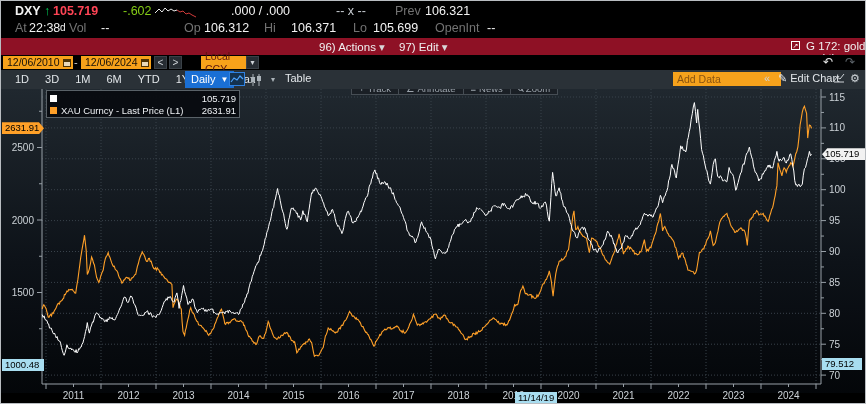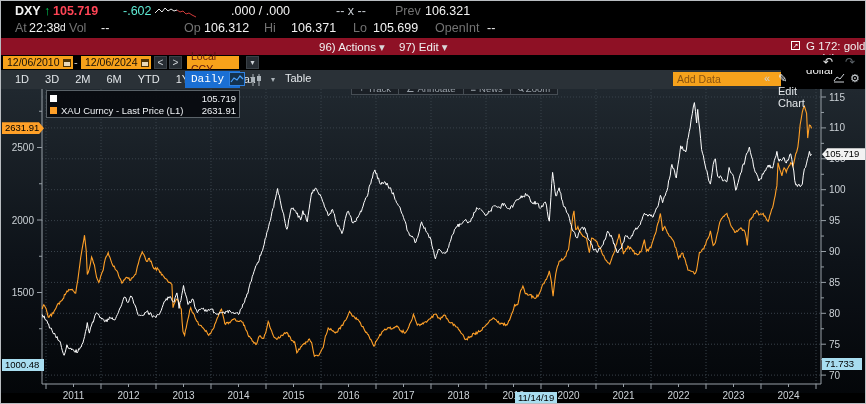--- a/index.html
+++ b/index.html
@@ -5,41 +5,41 @@
   html,body{margin:0;padding:0;background:#222;}
   *{box-sizing:border-box;}
   #app{position:relative;width:866px;height:404px;background:#000;overflow:hidden;
        font-family:"Liberation Sans", sans-serif;border:1px solid #b9bdc1;}
   .abs{position:absolute;}
   
   #ticker{position:absolute;left:0;top:0;width:866px;height:37px;background:#000;z-index:6;font-size:12.5px;border-radius:14px;}
   .amber{color:#737373;}
   .wht{color:#f2f2f2;}
   .red{color:#ff4455;}
-  .dimred{color:#5eead4;}
+  .dimred{color:#84cc16;}
   .grn{color:#00c853;}
   .gry{color:#c9ced3;}
   
   #redbar{position:absolute;left:0;top:37px;width:866px;height:17px;background:#8e1125;z-index:6;font-size:11.5px;color:#f0f0f0;}
   .sec-field{position:absolute;left:2px;top:1px;width:170px;height:15px;background:#f7a21a;color:#1a1a1a;
              font-size:11.5px;font-weight:bold;padding:1px 4px;line-height:13px;}
   
   #daterow{position:absolute;left:0;top:54px;width:866px;height:15px;background:#000;z-index:6;font-size:11px;}
   .date-field{position:absolute;top:1px;height:13px;background:#f7a21a;color:#14100a;padding:0 2px 0 4px;
               font-size:10.5px;line-height:13px;display:flex;align-items:center;gap:3px;}
   .cal{display:inline-block;width:8px;height:8px;border:1px solid #4d3405;background:#e9d9b8;position:relative;}
   .cal:before{content:"";position:absolute;left:0;top:0;width:100%;height:2px;background:#4d3405;}
   .navbtn{position:absolute;top:1px;width:13px;height:13px;background:#262c32;color:#cfd4d8;text-align:center;
           line-height:12px;font-size:10px;border:1px solid #3a4147;}
   
-  #toolbar{position:absolute;left:0;top:69px;width:780px;height:19px;background:#2a3137;z-index:6;font-size:11px;color:#e3e7ea;}
+  #toolbar{position:absolute;left:0;top:69px;width:866px;height:19px;background:#2a3137;z-index:6;font-size:11px;color:#e3e7ea;}
   #range-group{position:absolute;left:6px;top:0;height:19px;display:flex;align-items:center;gap:0;}
   .range-btn{padding:0 8px;line-height:19px;color:#e3e7ea;cursor:default;}
   .daily-btn{position:absolute;left:184px;top:1px;height:17px;background:#1a6fd4;color:#fff;padding:0 6px;
-             line-height:17px;display:flex;align-items:center;gap:5px;font-family:Liberation Mono, monospace;}
+             line-height:17px;display:flex;align-items:center;gap:5px;}
   .icon-btn{position:absolute;top:2px;height:15px;display:flex;align-items:center;justify-content:center;}
   .adddata{position:absolute;left:672px;top:2px;width:108px;height:14px;background:#f6a21c;color:#8a5410;
            font-size:10.5px;line-height:14px;padding:0 4px;}
   
   #chart-svg{position:absolute;left:0;top:0;z-index:1;}
   #badge-layer{position:absolute;left:0;top:0;width:866px;height:404px;z-index:3;pointer-events:none;}
   .badge{position:absolute;font-size:9.5px;line-height:12px;height:12px;color:#000;padding:0 3px;white-space:nowrap;}
   
   #legend{position:absolute;left:45px;top:89px;width:194px;background:rgba(8,11,15,0.93);
           border:1px solid #5a6268;z-index:4;font-size:9.5px;color:#eef1f4;padding:1px 3px;}
@@ -196,21 +196,21 @@
         <text x="787.5" y="398" fill="#ccd2d7" font-size="10" text-anchor="middle">2024</text>
         <line x1="815" y1="383" x2="815" y2="388" stroke="#98a0a7"></line>
       </g>
       <path d="M41.2 308.0L42.0 305.1L42.8 303.8L43.9 305.5L45.0 307.4L46.1 311.5L47.2 316.1L48.0 316.3L48.8 314.6L49.7 313.3L50.5 315.0L51.3 311.9L52.2 312.5L53.0 310.6L53.9 308.8L54.8 307.6L55.7 305.2L56.6 303.1L57.4 302.3L58.3 303.0L59.2 300.5L60.1 300.0L60.9 299.5L61.8 297.9L62.6 297.5L63.4 293.5L64.3 293.6L65.1 291.9L65.9 290.0L66.8 290.6L67.7 288.5L68.5 288.9L69.4 288.5L70.3 288.6L71.2 288.4L72.1 289.6L72.9 290.5L73.8 292.0L74.7 292.2L75.8 284.7L76.9 278.4L77.8 271.3L78.7 264.5L79.7 256.7L80.8 249.8L81.9 243.6L82.7 239.4L83.5 234.2L84.3 241.4L85.2 249.4L86.3 273.4L87.3 271.3L88.4 267.6L89.5 262.3L90.6 256.0L91.6 258.5L92.5 262.1L93.4 263.9L94.5 270.5L95.6 276.3L96.7 279.1L97.8 281.4L98.7 279.3L99.6 275.6L100.4 273.3L101.3 270.9L102.2 269.0L103.3 262.2L104.4 257.4L105.3 255.4L106.2 254.3L107.2 251.6L108.0 254.8L108.9 256.3L109.8 259.1L110.7 261.9L111.6 263.9L112.4 265.6L113.3 265.2L114.2 268.3L115.1 269.2L115.9 269.8L116.8 271.5L117.6 274.6L118.4 276.8L119.3 277.9L120.1 279.7L120.9 282.1L121.8 281.1L122.7 279.0L123.5 278.9L124.4 277.4L125.3 276.3L126.2 276.4L127.1 277.5L127.9 276.9L128.8 279.4L129.7 279.2L130.5 277.0L131.3 277.0L132.2 276.1L133.0 275.0L133.8 273.7L134.7 273.4L135.5 269.7L136.4 265.4L137.3 262.8L138.2 258.9L139.1 256.0L140.2 253.5L141.3 250.9L142.1 252.7L143.0 253.7L143.9 256.0L144.8 259.0L145.6 260.3L146.6 260.2L147.5 257.5L148.4 257.4L149.3 260.6L150.2 260.3L151.0 263.1L151.9 265.7L152.8 267.6L153.7 268.0L154.6 266.7L155.4 269.1L156.3 267.0L157.2 268.3L158.0 269.0L158.8 271.3L159.7 271.2L160.5 273.9L161.3 273.5L162.2 274.8L163.0 275.9L163.9 277.3L164.8 277.8L165.7 278.2L166.6 279.9L167.4 281.2L168.3 281.4L169.2 281.6L170.1 282.6L170.9 283.5L172.0 306.7L173.0 303.3L174.0 301.3L174.9 299.0L175.9 298.0L176.8 298.9L177.7 300.8L178.5 303.6L179.4 306.4L180.3 308.2L181.1 320.6L182.0 330.6L182.8 332.6L183.6 334.3L184.4 329.4L185.2 326.8L186.1 321.8L186.9 318.3L187.8 315.0L188.7 309.4L189.7 306.7L190.5 309.1L191.4 311.7L192.3 311.9L193.2 313.7L194.1 316.9L194.9 318.4L195.8 320.3L196.7 320.6L197.6 323.8L198.4 324.1L199.3 324.4L200.1 324.5L200.9 325.8L201.8 326.7L202.6 327.7L203.4 328.5L204.3 330.3L205.2 329.6L206.0 331.4L206.9 333.4L207.8 334.3L208.7 332.6L209.6 332.7L210.4 330.6L211.3 328.8L212.2 327.8L213.0 326.5L213.8 323.1L214.7 321.6L215.5 319.1L216.3 317.1L217.2 315.4L218.0 312.8L218.8 311.4L219.6 309.3L220.5 308.2L221.3 311.5L222.1 314.9L222.9 318.0L223.8 322.7L224.6 323.3L225.5 321.4L226.4 321.3L227.3 322.6L228.1 321.2L229.0 321.8L229.8 320.5L230.6 319.4L231.5 318.6L232.3 318.5L233.1 317.6L234.0 318.0L234.9 319.6L235.7 320.1L236.6 320.0L237.5 320.5L238.4 320.5L239.3 319.6L240.1 319.9L241.0 321.0L241.9 321.2L242.7 324.4L243.5 324.3L244.4 327.9L245.2 329.4L246.0 330.4L246.9 333.5L247.7 335.6L248.6 335.3L249.5 337.0L250.4 337.6L251.3 340.1L252.1 340.5L253.0 342.2L253.9 341.6L254.8 343.4L255.6 343.0L256.6 340.2L257.5 336.5L258.4 335.0L259.3 334.9L260.2 336.3L261.0 337.2L261.9 337.4L262.8 337.2L263.6 333.7L264.5 332.5L265.3 329.3L266.1 325.6L267.2 320.5L268.0 322.2L268.8 325.8L269.7 328.1L270.5 329.4L271.3 332.1L272.2 334.3L273.0 336.1L273.9 336.8L274.8 337.2L275.7 338.4L276.6 337.9L277.4 336.0L278.3 337.1L279.2 336.4L280.1 334.3L280.9 334.3L281.8 334.6L282.6 333.2L283.4 331.8L284.3 332.5L285.1 331.8L285.9 331.4L286.8 332.6L287.7 335.5L288.5 335.0L289.4 336.5L290.3 339.4L291.1 339.6L292.0 339.9L292.8 341.4L293.6 340.8L294.7 345.6L295.8 351.7L296.8 350.6L297.7 348.0L298.7 348.5L299.7 345.9L300.5 345.6L301.4 343.8L302.3 343.3L303.2 342.3L304.1 343.0L304.9 340.9L305.8 341.0L306.7 340.8L307.6 338.3L308.4 337.9L309.5 340.4L310.6 341.5L311.6 346.7L312.5 351.3L313.4 355.3L314.3 354.6L315.2 354.2L316.0 354.3L316.9 354.8L317.8 354.6L318.7 352.5L319.6 351.2L320.4 349.3L321.3 347.5L322.2 346.6L323.3 340.8L324.4 335.0L325.3 333.5L326.2 330.8L327.2 327.0L328.0 328.0L328.9 328.9L329.8 327.7L330.7 329.1L331.6 329.9L332.4 330.1L333.3 331.2L334.2 331.9L335.1 331.0L335.9 331.4L336.8 330.7L337.6 327.9L338.4 327.1L339.3 327.8L340.1 325.0L340.9 324.1L341.8 324.3L342.7 321.7L343.5 319.9L344.4 319.5L345.3 318.3L346.1 316.6L347.0 314.3L347.8 312.1L348.6 310.4L349.4 312.0L350.2 312.6L351.1 314.8L351.9 315.4L352.7 314.9L353.5 316.2L354.4 317.7L355.2 316.8L356.0 318.6L356.9 318.3L357.7 319.5L358.6 320.6L359.5 322.1L360.4 324.9L361.3 325.6L362.1 325.6L363.0 328.1L363.9 329.9L364.8 331.4L365.6 331.4L366.5 333.1L367.3 333.7L368.1 335.4L369.0 338.1L369.8 338.5L370.6 340.1L371.7 342.7L372.8 345.1L373.7 344.8L374.6 340.8L375.4 339.9L376.3 338.5L377.2 337.2L378.0 335.7L378.8 333.6L379.7 334.2L380.5 332.2L381.3 330.4L382.2 329.9L383.0 329.2L383.9 328.0L384.8 328.9L385.7 328.6L386.6 327.0L387.4 326.6L388.3 327.1L389.2 326.2L390.1 328.3L390.9 327.8L391.8 327.7L392.6 326.6L393.4 326.9L394.3 325.6L395.1 325.9L395.9 324.9L396.8 325.8L397.7 326.5L398.5 328.6L399.4 330.0L400.3 329.9L401.2 331.5L402.1 329.4L402.9 331.4L403.8 332.3L404.7 331.4L405.5 330.2L406.3 329.0L407.2 327.2L408.0 325.2L408.8 322.8L409.7 321.2L410.6 319.6L411.5 317.2L412.4 313.3L413.4 315.7L414.3 318.7L415.3 321.4L416.3 324.1L417.1 323.0L418.0 323.2L418.9 324.6L419.8 323.3L420.6 323.4L421.5 322.1L422.3 322.9L423.1 321.3L424.0 321.0L424.8 320.6L425.6 321.2L426.5 319.9L427.4 319.0L428.2 318.0L429.1 317.9L430.0 316.9L430.9 315.3L431.8 316.3L432.6 313.6L433.5 313.3L434.4 313.3L435.2 313.2L436.0 314.5L436.9 316.8L437.7 316.7L438.5 317.1L439.4 318.3L440.2 316.2L441.1 316.5L442.0 315.2L442.9 314.1L443.8 314.0L444.6 314.8L445.5 317.8L446.4 317.8L447.3 319.6L448.1 321.2L449.0 321.7L449.8 321.9L450.6 321.6L451.5 321.9L452.3 324.3L453.1 323.4L454.0 324.4L454.9 325.7L455.7 326.0L456.6 326.2L457.5 328.5L458.4 329.2L459.3 330.6L460.1 332.2L461.0 332.9L461.9 333.5L462.8 335.4L463.7 338.1L464.7 338.6L465.5 337.9L466.4 338.7L467.3 335.7L468.2 336.6L469.1 335.7L469.9 335.9L470.8 335.5L471.7 332.7L472.6 332.1L473.4 332.8L474.3 333.4L475.1 331.2L475.9 332.8L476.8 331.4L477.6 329.8L478.4 330.6L479.3 330.4L480.2 329.4L481.0 329.1L481.9 326.5L482.8 326.3L483.7 325.7L484.6 324.7L485.4 323.4L486.3 323.1L487.2 321.9L488.0 320.7L488.8 319.3L489.7 319.2L490.5 318.4L491.3 318.1L492.2 316.9L493.0 317.2L493.9 318.3L494.8 318.5L495.7 319.8L496.6 321.2L497.4 320.5L498.3 322.9L499.2 323.1L500.1 322.1L500.9 322.7L501.8 322.2L502.6 324.0L503.4 322.4L504.3 324.5L505.1 323.7L505.9 324.1L506.8 322.6L507.7 319.8L508.5 319.3L509.4 316.7L510.3 314.0L511.1 311.9L512.0 310.0L512.8 307.2L513.6 303.8L514.4 304.8L515.2 303.6L516.1 303.8L516.9 303.1L517.8 298.9L518.7 293.4L519.7 289.3L520.8 288.0L521.9 285.0L523.0 288.0L524.1 292.2L524.9 292.8L525.8 292.4L526.7 294.1L527.6 294.2L528.4 293.7L529.3 293.5L530.1 293.6L530.9 296.8L531.8 295.1L532.6 296.2L533.4 297.3L534.3 297.5L535.2 296.8L536.0 293.9L536.9 295.6L537.8 293.7L538.7 291.8L539.6 289.9L540.4 287.3L541.3 284.2L542.2 282.8L543.0 282.8L543.8 280.6L544.7 278.6L545.5 278.4L546.4 275.7L547.3 273.8L548.3 269.8L549.4 275.1L550.5 281.4L551.3 289.2L552.1 295.1L553.0 286.9L553.9 279.2L554.8 272.6L555.7 268.4L556.5 265.2L557.3 263.8L558.1 260.3L559.0 259.9L559.8 259.9L560.6 257.8L561.5 259.0L562.3 258.3L563.1 257.4L564.0 255.9L564.9 255.2L565.7 251.3L566.6 249.7L567.5 248.7L568.6 239.9L569.7 232.8L570.8 223.6L571.9 214.6L573.0 209.9L573.8 219.7L574.7 228.4L575.8 228.0L576.9 225.5L577.7 228.3L578.6 230.1L579.5 231.4L580.4 233.2L581.3 234.2L582.1 235.5L583.0 235.4L583.9 236.5L584.8 236.7L585.6 237.8L586.6 243.2L587.5 247.6L588.4 251.6L589.5 244.2L590.6 237.1L591.5 237.2L592.4 237.7L593.2 238.8L594.1 239.1L595.0 240.0L595.9 240.7L596.8 243.5L597.6 245.5L598.5 246.0L599.4 247.3L600.2 249.3L601.0 252.0L601.9 254.1L602.7 254.4L603.5 256.6L604.4 258.9L605.2 259.3L606.1 260.6L607.0 261.8L607.9 262.1L608.8 263.2L609.6 260.9L610.5 258.3L611.4 255.3L612.3 253.6L613.1 251.6L614.0 249.7L614.8 244.5L615.6 243.2L616.5 239.0L617.3 237.2L618.1 232.8L619.0 237.2L619.9 242.1L620.7 244.0L621.6 248.0L622.5 253.1L623.4 250.4L624.3 250.3L625.1 247.6L626.0 247.8L626.9 245.1L627.7 245.7L628.5 247.9L629.4 246.4L630.2 247.4L631.0 248.2L631.9 250.2L632.7 249.7L633.6 252.9L634.5 252.4L635.4 252.8L636.3 253.8L637.1 253.6L638.0 253.0L638.9 250.6L639.8 251.1L640.6 249.4L641.6 245.2L642.5 242.0L643.4 238.6L644.5 245.6L645.6 250.2L646.5 248.6L647.4 249.8L648.2 247.5L649.1 246.2L650.0 246.6L650.9 242.8L651.8 240.1L652.6 237.8L653.5 234.4L654.4 232.8L655.2 230.2L656.0 225.3L656.9 222.3L657.7 220.5L658.5 216.2L659.4 212.5L660.5 220.0L661.6 229.9L662.7 226.7L663.8 225.5L664.6 227.5L665.5 229.3L666.4 232.0L667.3 232.9L668.1 234.9L669.0 235.4L669.8 236.2L670.6 237.4L671.5 238.7L672.3 239.7L673.1 241.5L674.0 245.9L674.9 246.7L675.7 249.9L676.6 254.2L677.5 257.4L678.4 255.1L679.3 256.0L680.1 253.2L681.0 252.1L681.9 252.3L682.7 256.1L683.5 256.8L684.4 259.6L685.2 263.0L686.0 265.0L686.9 269.0L687.7 269.2L688.6 269.3L689.5 270.0L690.4 270.2L691.3 270.5L692.3 270.8L693.4 272.9L694.5 272.2L695.6 269.0L696.6 263.0L697.5 257.4L698.4 251.6L699.3 251.5L700.2 250.5L701.0 248.9L701.9 247.8L702.8 248.0L703.7 244.6L704.6 243.9L705.4 240.2L706.3 238.3L707.2 237.1L708.3 234.6L709.4 229.9L710.3 234.4L711.2 239.8L712.2 244.4L713.3 243.5L714.4 241.5L715.2 237.6L716.1 233.3L717.0 230.2L717.9 225.2L718.8 221.2L719.6 219.6L720.5 217.7L721.4 216.9L722.3 215.3L723.1 215.4L724.1 213.8L725.0 213.1L725.9 212.5L726.8 216.0L727.7 217.1L728.5 219.8L729.4 223.4L730.3 225.5L731.2 226.6L732.1 228.2L732.9 229.1L733.8 231.4L734.7 231.3L735.5 229.9L736.3 230.5L737.2 229.4L738.0 228.3L738.8 227.9L739.7 227.0L740.5 227.3L741.4 229.3L742.3 229.1L743.2 229.2L744.1 231.3L745.2 236.7L746.3 244.4L747.3 231.4L748.4 219.7L749.3 218.0L750.1 218.1L750.9 216.4L751.8 216.0L752.6 213.4L753.4 212.5L754.5 212.3L755.6 209.6L756.7 210.6L757.8 213.9L758.7 213.5L759.6 212.8L760.4 213.3L761.3 213.2L762.2 212.5L763.0 215.1L763.8 214.9L764.7 216.5L765.5 218.4L766.3 219.6L767.2 220.4L768.0 218.0L768.9 214.2L769.8 211.6L770.7 208.2L771.6 206.7L772.4 203.3L773.3 198.3L774.2 194.6L775.1 188.6L775.9 184.9L777.0 161.7L778.0 165.3L779.0 168.9L779.9 171.3L780.9 174.8L782.0 169.6L783.1 166.8L784.2 168.2L785.3 171.2L786.2 168.0L787.1 166.7L787.9 165.0L788.8 164.1L789.7 161.7L790.8 162.7L791.9 165.3L792.8 162.0L793.7 157.7L794.7 153.0L795.8 150.5L796.9 145.8L798.0 136.1L799.1 124.0L800.2 117.8L801.3 111.0L802.3 107.4L803.4 105.2L804.5 108.9L805.6 112.4L806.7 137.1L807.6 129.8L808.4 124.0L809.5 124.6L810.6 127.4" fill="none" stroke="#ffa028" stroke-width="1.1"></path>
       <path d="M41.2 313.5L42.1 316.4L43.1 314.8L44.0 318.5L45.0 319.1L45.9 319.5L46.8 322.6L47.6 322.9L48.5 327.1L49.4 327.1L50.2 327.0L51.0 329.3L51.9 331.8L52.7 333.1L53.5 332.1L54.4 334.5L55.2 336.9L56.1 335.5L57.0 339.1L57.9 340.0L58.8 340.1L59.6 342.1L60.5 346.5L61.4 349.8L62.3 352.6L63.1 354.3L64.1 351.6L65.0 348.1L65.9 343.8L67.0 346.8L68.1 347.5L69.0 347.7L69.9 347.1L70.7 349.0L71.6 348.1L72.5 348.8L73.4 350.8L74.3 351.3L75.1 348.6L76.0 352.0L76.9 350.6L77.7 347.6L78.5 348.3L79.4 346.2L80.2 346.0L81.0 343.2L81.9 342.0L82.7 338.8L83.6 335.6L84.5 330.7L85.4 327.5L86.3 321.6L87.3 327.8L88.4 332.1L89.5 326.9L90.6 324.0L91.5 320.9L92.3 321.2L93.1 317.9L94.0 314.3L94.8 312.9L95.6 311.7L96.5 312.9L97.4 313.0L98.2 314.7L99.1 316.9L100.0 316.6L100.9 318.3L101.8 317.5L102.6 318.3L103.5 320.7L104.4 320.3L105.2 318.6L106.0 320.8L106.9 317.8L107.7 318.9L108.5 316.0L109.4 316.6L110.2 317.8L111.1 316.5L112.0 318.8L112.9 318.4L113.8 319.1L114.6 317.6L115.5 315.3L116.4 313.5L117.3 311.8L118.1 309.2L119.0 307.0L119.8 305.9L120.6 303.8L121.5 300.8L122.3 298.2L123.1 296.2L124.0 296.2L124.9 296.9L125.7 300.3L126.6 301.5L127.5 301.2L128.6 297.5L129.7 295.0L130.8 295.7L131.9 298.7L132.7 302.2L133.5 303.3L134.4 305.0L135.2 307.2L136.0 310.6L136.9 313.5L137.7 314.5L138.6 313.9L139.5 314.9L140.4 313.9L141.3 314.8L142.1 314.0L143.0 314.2L143.9 311.5L144.8 311.7L145.6 310.4L146.5 309.7L147.3 312.0L148.1 313.8L149.0 311.9L149.8 311.8L150.6 314.2L151.5 316.3L152.4 314.8L153.2 314.9L154.1 315.8L155.0 316.6L155.9 314.0L156.8 313.2L157.6 314.1L158.5 313.1L159.4 311.1L160.3 309.2L161.2 306.4L162.2 303.6L163.3 300.4L164.4 299.9L165.2 297.6L166.1 299.2L167.0 295.8L167.9 297.2L168.8 295.6L169.6 295.8L170.5 298.3L171.4 300.2L172.3 300.8L173.1 301.2L174.1 296.6L175.0 294.1L175.9 291.9L177.0 298.6L178.1 307.4L179.0 301.5L179.9 299.5L180.7 294.4L181.6 289.7L182.5 284.5L183.6 290.4L184.7 293.8L185.8 297.1L186.9 303.6L187.7 302.9L188.5 300.3L189.4 302.0L190.2 300.9L191.0 298.2L191.9 298.1L192.7 299.9L193.6 305.1L194.5 308.0L195.4 308.4L196.3 311.7L197.1 310.3L198.0 308.3L198.9 308.9L199.8 307.8L200.6 307.4L201.5 307.7L202.3 307.1L203.1 308.9L204.0 310.4L204.8 308.5L205.6 310.4L206.5 310.2L207.4 308.2L208.2 309.3L209.1 308.7L210.0 308.0L210.9 308.2L211.8 308.0L212.6 311.9L213.5 311.5L214.4 312.3L215.2 313.2L216.0 313.0L216.9 313.1L217.7 313.4L218.5 311.3L219.4 311.7L220.2 311.9L221.1 311.4L222.0 311.3L222.9 311.0L223.8 312.9L224.6 310.4L225.5 310.5L226.4 309.6L227.3 311.8L228.1 309.2L229.0 309.8L229.8 311.2L230.6 311.8L231.5 311.6L232.3 311.4L233.1 312.9L234.0 311.8L234.9 312.5L235.7 311.6L236.6 311.6L237.5 313.5L238.4 312.7L239.3 308.5L240.1 307.8L241.0 306.9L241.9 303.0L242.7 302.6L243.5 301.3L244.4 296.8L245.2 296.6L246.0 292.8L246.9 292.5L247.7 288.1L248.6 284.2L249.5 281.3L250.4 280.1L251.3 275.2L252.1 273.6L253.0 270.5L253.9 268.0L254.8 264.7L255.6 264.1L256.5 261.6L257.3 261.6L258.1 259.4L259.0 254.0L259.8 254.3L260.6 251.1L261.5 249.7L262.4 246.1L263.2 243.3L264.1 237.9L265.0 236.3L265.9 231.2L266.8 229.3L267.6 225.7L268.5 221.6L269.4 219.6L270.2 215.5L271.0 210.7L271.9 207.5L272.7 206.5L273.5 200.2L274.4 198.0L275.5 192.5L276.6 187.5L277.4 193.0L278.3 194.2L279.2 199.4L280.1 204.1L280.9 207.9L281.8 210.9L282.6 212.8L283.4 217.9L284.3 222.5L285.1 226.4L285.9 228.3L286.8 225.6L287.7 218.7L288.5 216.2L289.4 210.9L290.3 207.2L291.2 207.8L292.1 206.8L292.9 209.2L293.8 209.1L294.7 210.3L295.5 212.6L296.3 212.0L297.2 216.4L298.0 214.8L298.8 216.4L299.7 219.0L300.8 215.3L301.9 209.7L302.7 213.5L303.6 213.1L304.5 214.6L305.4 218.9L306.3 220.8L307.1 214.5L308.0 208.8L308.9 202.6L309.8 196.8L310.6 191.8L311.5 192.2L312.3 188.8L313.1 190.1L314.0 187.5L314.8 187.1L315.6 188.1L316.5 190.4L317.4 191.9L318.2 193.8L319.1 193.4L320.0 195.5L320.9 197.9L321.8 200.8L322.6 202.1L323.5 205.9L324.4 207.2L325.3 209.9L326.2 210.4L327.2 214.7L328.0 214.3L328.9 212.4L329.8 212.5L330.7 208.9L331.6 208.5L332.4 211.8L333.3 212.7L334.2 217.7L335.1 221.3L335.9 223.3L336.8 225.4L337.6 224.6L338.4 226.6L339.3 229.0L340.1 229.8L340.9 232.6L341.8 230.2L342.7 226.7L343.5 221.0L344.4 217.5L345.3 214.0L346.4 210.7L347.5 210.3L348.4 213.6L349.3 214.6L350.1 216.3L351.0 221.0L351.9 222.1L352.7 221.6L353.5 220.0L354.4 221.0L355.2 219.5L356.0 216.5L356.9 216.5L357.7 214.6L358.6 213.0L359.5 210.0L360.4 210.7L361.3 207.2L362.1 205.1L363.0 201.5L363.9 199.5L364.8 196.7L365.6 196.1L366.5 194.9L367.3 191.5L368.1 185.9L369.0 183.4L369.8 182.8L370.6 178.2L371.4 177.0L372.3 171.9L373.1 170.7L373.9 168.9L374.8 172.7L375.7 172.1L376.6 177.7L377.6 177.0L378.5 181.6L379.4 183.1L380.2 183.3L381.0 181.1L381.9 182.6L382.7 182.4L383.5 180.6L384.4 181.3L385.2 184.1L386.1 182.1L387.0 184.7L387.9 187.6L388.8 186.8L389.6 186.8L390.5 190.3L391.4 193.1L392.3 191.7L393.1 194.9L394.0 198.4L394.8 199.5L395.6 201.8L396.5 202.8L397.3 204.4L398.1 205.4L399.0 206.2L399.9 209.9L400.7 212.2L401.6 213.6L402.5 216.5L403.4 219.3L404.3 220.7L405.1 223.3L406.0 229.0L406.9 230.7L407.7 231.4L408.5 234.4L409.4 234.4L410.2 235.7L411.0 234.9L411.9 236.3L413.0 237.5L414.1 241.8L414.9 241.2L415.8 237.7L416.7 236.3L417.6 233.0L418.4 230.1L419.5 224.0L420.6 220.8L421.5 224.1L422.3 225.0L423.1 227.6L424.0 226.6L424.8 229.9L425.6 231.3L426.5 232.0L427.4 233.9L428.2 236.9L429.1 236.1L430.0 238.8L430.9 244.3L431.8 247.9L432.6 249.6L433.5 255.4L434.4 257.9L435.3 254.4L436.2 252.4L437.2 248.6L438.0 248.2L438.9 248.8L439.8 249.8L440.7 251.1L441.6 252.4L442.4 251.7L443.3 252.0L444.2 252.5L445.1 250.7L445.9 251.1L446.8 247.5L447.6 246.5L448.4 242.4L449.3 240.6L450.1 238.0L450.9 234.4L451.8 233.6L452.7 232.0L453.5 228.3L454.4 227.7L455.3 225.8L456.2 225.6L457.1 223.0L457.9 225.8L458.8 222.6L459.7 223.3L460.5 223.0L461.3 222.5L462.2 220.8L463.0 219.8L463.8 219.4L464.7 218.4L465.8 220.4L466.9 222.1L467.7 220.9L468.6 220.7L469.5 220.7L470.4 217.3L471.3 217.1L472.1 215.3L473.0 211.2L473.9 211.4L474.8 210.2L475.6 206.6L476.5 207.4L477.3 208.3L478.1 207.7L479.0 207.6L479.8 208.4L480.6 209.1L481.5 210.2L482.4 211.5L483.2 212.1L484.1 214.0L485.0 214.7L485.9 213.1L486.8 213.0L487.6 210.2L488.5 210.9L489.4 209.7L490.2 210.4L491.0 206.3L491.9 205.6L492.7 204.7L493.5 204.8L494.4 204.8L495.2 205.4L496.1 206.1L497.0 206.2L497.9 205.8L498.8 206.6L499.6 207.5L500.5 204.1L501.4 202.2L502.3 204.6L503.1 202.3L504.0 203.6L504.8 205.1L505.6 206.7L506.5 207.4L507.3 207.4L508.1 207.9L509.0 208.1L509.9 205.2L510.7 204.4L511.6 206.4L512.5 204.1L513.4 201.8L514.3 200.5L515.1 199.0L516.0 198.8L516.9 198.6L517.7 198.6L518.5 197.1L519.4 197.2L520.2 194.7L521.0 196.8L521.9 194.9L522.7 195.5L523.6 196.0L524.5 192.4L525.4 194.4L526.3 193.6L527.1 195.2L528.0 195.1L528.9 197.8L529.8 201.0L530.6 201.1L531.5 202.6L532.3 201.7L533.1 203.2L534.0 200.2L534.8 203.3L535.6 202.3L536.5 202.3L537.4 202.6L538.2 206.5L539.1 207.5L540.0 206.6L540.9 204.5L541.8 205.7L542.6 202.6L543.5 201.4L544.4 201.1L545.4 204.1L546.3 210.7L547.3 216.9L548.3 220.2L549.1 208.6L549.9 196.7L550.7 182.5L551.6 171.4L552.4 177.3L553.2 183.4L554.0 190.5L554.8 194.9L555.7 194.7L556.5 190.2L557.3 189.6L558.1 186.8L559.0 191.1L559.8 192.2L560.6 198.2L561.5 200.2L562.3 204.4L563.1 206.0L564.0 205.9L564.9 208.5L565.7 211.6L566.6 212.3L567.5 214.0L568.4 217.3L569.3 221.7L570.1 223.6L571.0 228.0L571.9 230.1L572.9 230.4L573.8 231.8L574.8 235.9L575.8 236.9L576.6 236.7L577.4 232.9L578.2 231.1L579.1 228.9L579.9 227.7L580.8 226.4L581.7 226.2L582.6 228.7L583.4 226.4L584.3 227.9L585.1 232.3L585.9 232.1L586.8 236.8L587.6 238.8L588.4 239.4L589.3 240.0L590.2 243.2L591.0 243.5L591.9 247.7L592.8 249.3L593.7 248.4L594.6 248.0L595.4 249.9L596.3 251.5L597.2 249.9L598.0 247.2L598.8 248.1L599.7 246.9L600.5 245.8L601.3 244.3L602.2 243.7L603.0 239.4L603.9 239.1L604.8 236.9L605.7 232.8L606.6 230.1L607.4 231.1L608.3 232.7L609.2 235.4L610.1 234.1L610.9 236.3L611.8 238.7L612.6 242.9L613.4 242.7L614.3 247.2L615.1 247.4L615.9 251.1L616.8 252.0L617.7 249.2L618.5 248.9L619.4 247.4L620.3 247.4L621.2 243.8L622.1 241.6L622.9 241.0L623.8 235.8L624.7 234.4L625.5 235.4L626.3 234.9L627.2 236.8L628.0 237.3L628.8 238.1L629.7 236.9L630.5 234.6L631.4 234.9L632.3 231.8L633.2 229.4L634.1 228.9L634.9 226.8L635.8 228.3L636.7 227.1L637.6 225.2L638.4 224.5L639.3 223.7L640.1 219.9L640.9 219.1L641.8 215.6L642.6 214.1L643.4 212.2L644.3 213.6L645.2 213.5L646.0 213.6L646.9 215.2L647.8 214.0L648.7 213.0L649.6 215.1L650.4 213.8L651.3 216.1L652.2 215.9L653.0 212.9L653.8 211.8L654.7 209.1L655.5 207.0L656.3 206.6L657.2 204.8L658.3 199.3L659.4 194.3L660.5 196.9L661.6 201.7L662.4 198.6L663.3 195.4L664.2 194.8L665.1 191.4L665.9 189.9L666.8 186.5L667.6 179.8L668.4 177.9L669.3 174.1L670.1 166.7L670.9 163.4L671.8 167.4L672.7 167.3L673.5 170.0L674.4 174.7L675.3 177.0L676.2 169.4L677.1 163.1L677.9 158.7L678.8 151.9L679.7 144.8L680.5 147.6L681.3 145.6L682.2 149.2L683.0 149.6L683.8 149.2L684.7 151.0L685.5 148.0L686.4 139.6L687.3 136.3L688.2 130.8L689.1 126.9L690.2 118.4L691.3 112.7L692.3 106.0L693.4 101.6L694.5 110.4L695.6 122.0L696.7 108.4L697.7 119.9L698.7 128.0L699.6 137.6L700.6 148.5L701.5 152.2L702.4 154.9L703.2 159.7L704.1 164.0L705.0 168.3L705.9 169.8L706.8 174.5L707.6 179.1L708.5 181.4L709.4 183.1L710.3 177.5L711.2 171.3L712.2 163.4L713.3 159.4L714.4 157.8L715.5 167.9L716.6 175.1L717.4 176.2L718.3 176.9L719.2 174.8L720.1 175.5L720.9 177.6L721.8 179.9L722.6 179.7L723.4 179.0L724.3 179.2L725.1 180.7L725.9 180.7L727.0 174.1L728.1 166.5L729.0 169.7L729.9 171.9L730.7 172.3L731.6 173.2L732.5 175.7L733.6 182.0L734.7 189.3L735.5 188.0L736.3 184.1L737.2 181.3L738.0 177.9L738.8 174.8L739.7 172.0L740.5 171.1L741.4 165.1L742.3 162.8L743.2 163.5L744.1 159.0L744.9 154.7L745.8 152.1L746.7 151.5L747.6 148.5L748.4 146.1L749.5 151.7L750.6 155.9L751.6 158.7L752.5 165.1L753.4 168.3L754.3 171.5L755.2 171.8L756.0 173.9L756.9 175.9L757.8 180.0L758.7 178.1L759.6 177.8L760.4 177.8L761.3 172.9L762.2 173.3L763.0 171.4L763.8 169.6L764.7 169.6L765.5 166.8L766.3 166.4L767.2 164.0L768.0 166.3L768.9 163.9L769.8 167.1L770.7 166.4L771.6 167.1L772.4 164.4L773.3 159.5L774.2 156.9L775.1 154.6L775.9 150.4L777.0 157.0L778.1 160.3L779.0 158.0L779.8 159.1L780.6 159.7L781.5 158.4L782.3 156.7L783.1 156.6L784.2 160.7L785.3 162.1L786.2 159.1L787.1 159.5L787.9 157.2L788.8 153.4L789.7 152.9L790.8 158.3L791.9 165.2L792.8 170.0L793.7 179.4L794.7 183.8L795.5 183.3L796.4 185.5L797.3 183.6L798.2 183.4L799.1 185.6L800.2 184.8L801.3 183.1L802.3 174.2L803.4 167.7L804.5 166.6L805.6 162.1L806.6 157.6L807.5 154.9L808.4 150.4L809.5 154.7L810.6 153.4" fill="none" stroke="#ffffff" stroke-width="1"></path>
     </svg>
   <div id="badge-layer">
       <div class="badge" style="background: rgb(255, 160, 40); left: 1px; top: 121.373px; width: 42px; clip-path: polygon(0px 0px, 88% 0px, 100% 50%, 88% 100%, 0px 100%);">2631.91</div>
       <div class="badge" style="background: rgb(242, 242, 242); left: 821px; top: 147.357px; width: 44px; clip-path: polygon(12% 0px, 100% 0px, 100% 100%, 12% 100%, 0px 50%);">105.719</div>
       <div class="badge" style="background: rgb(168, 221, 240); left: 1px; top: 357.93px; width: 42px;">1000.48</div>
-      <div class="badge" style="background: rgb(168, 221, 240); left: 821px; top: 357.39px; width: 40px;">71.733</div>
+      <div class="badge" style="background: rgb(168, 221, 240); left: 821px; top: 357.39px; width: 40px;">79.512</div>
       <div class="badge" style="background: rgb(168, 221, 240); left: 513.918px; top: 391px;">11/14/19</div>
     </div>
 
   <div id="ticker">
     <span class="abs wht" style="left:14px;top:3px;font-weight:bold">DXY</span>
     <span class="abs grn" style="left:43px;top:3px">↑</span>
     <span class="abs red" style="left:52px;top:3px;font-weight:bold">105.719</span>
     <span class="abs dimred" style="left:122px;top:3px">-.602</span>
     <svg class="abs" style="left:153px;top:4px" width="44" height="14">
       <polyline id="spark-w" fill="none" stroke="#e8e8e8" stroke-width="1" points="1,8 5,4 8,7 11,3 14,6 17,4 20,6 23,5"></polyline>
@@ -249,33 +249,33 @@
         <span>12/06/2010</span>
         <span class="cal"></span>
       </div>
     <span class="abs gry" style="left:73px;top:1px">-</span>
     <div class="date-field" style="left:80px">
         <span>12/06/2024</span>
         <span class="cal"></span>
       </div>
     <span class="navbtn" style="left:153px">&lt;</span>
     <span class="navbtn" style="left:168px">&gt;</span>
-    <div class="date-field" style="left:186px;width:52px">
+    <div class="date-field" style="left:200px;width:52px">
         <span style="color:#5a1510">Local CCY</span>
       </div>
     <span class="navbtn" style="left:245px;font-size:8px">▾</span>
     <span class="abs" style="left:822px;top:0;color:#e8e8e8;font-size:12px">↶</span>
     <span class="abs" style="left:844px;top:0;color:#5f666c;font-size:12px">↷</span>
   </div>
 
   <div id="toolbar">
     <div id="range-group">
         <span class="range-btn">1D</span>
         <span class="range-btn">3D</span>
-        <span class="range-btn">2M</span>
+        <span class="range-btn">1M</span>
         <span class="range-btn">6M</span>
         <span class="range-btn">YTD</span>
         <span class="range-btn">1Y</span>
         <span class="range-btn">5Y</span>
         <span class="range-btn">Max</span>
       </div>
     <div class="daily-btn">
         <span>Daily</span>
         <span style="font-size:8px">▼</span>
       </div>

